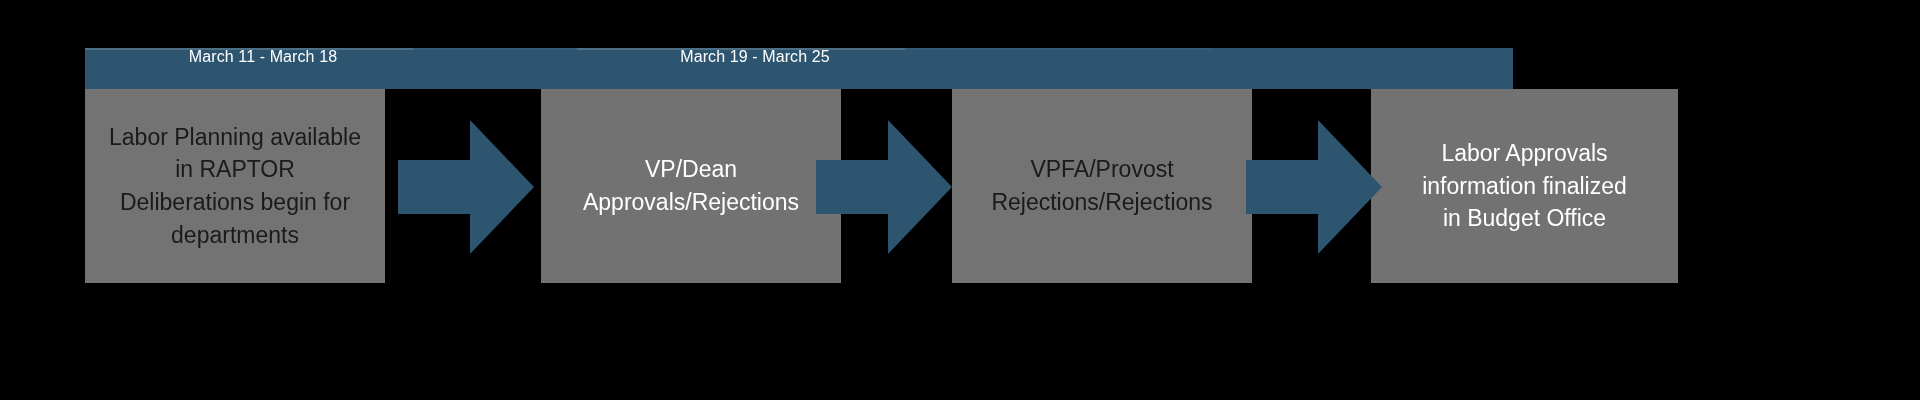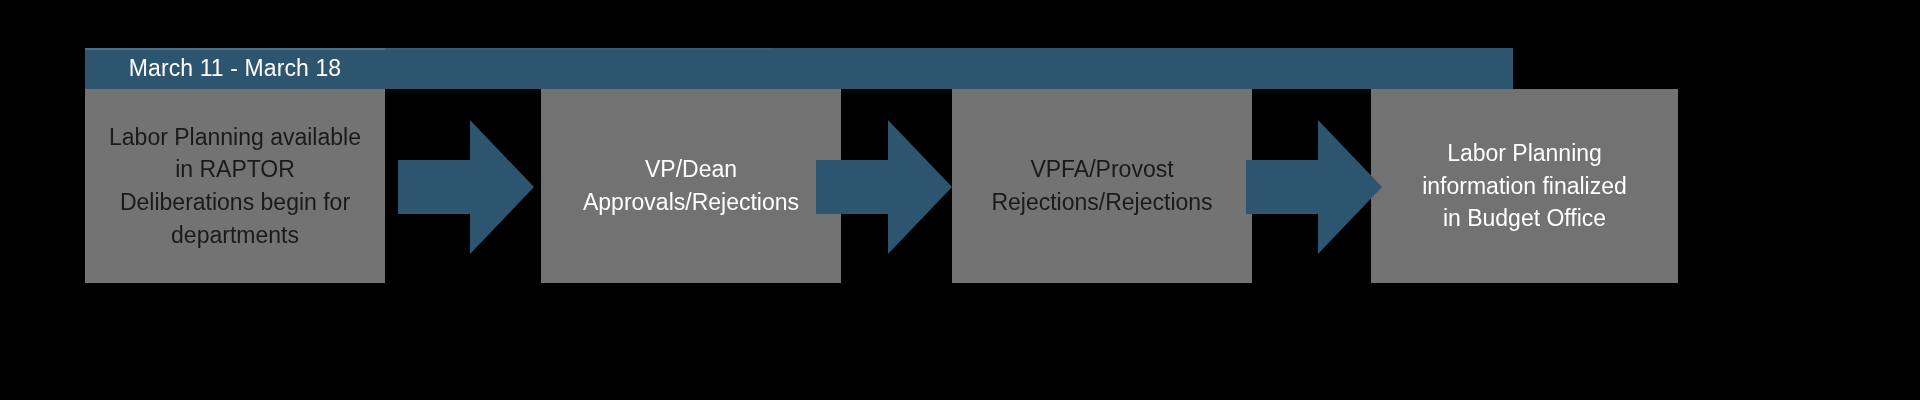--- a/index.html
+++ b/index.html
@@ -29,27 +29,27 @@
     top: 48px;
     width: 1428px;
     height: 41px;
     display: flex;
     background: #2D5570;
   }
   .header-seg {
     position: relative;
     height: 100%;
     display: flex;
-    align-items: center;
     justify-content: center;
     color: #FFFFFF;
-    font-size: 23px;
+    font-size: 16px;
     letter-spacing: 0.1px;
     white-space: nowrap;
     background: #2D5570;
+    padding-left: 28px;
   }
   
   .header-seg::before {
     content: "";
     position: absolute;
     left: 0;
     right: 0;
     top: 0;
     height: 2px;
     background: rgba(255,255,255,0.16);
@@ -107,20 +107,23 @@
 </head>
 <body>
 
 <div id="stage">
 
   <div class="header-band">
     <div class="header-seg" style="width:300px">
       <span>March 11 - March 18</span>
     </div>
     <div class="header-seg seg-gap" style="width:136px"></div>
+    <div class="header-seg" style="width:300px">
+      <span>March 19 - March 25</span>
+    </div>
     <div class="header-seg seg-gap" style="width:131px"></div>
     <div class="header-seg seg-gap" style="width:119px"></div>
   </div>
 
   <div class="box box-cream box-1">
     <span class="box-text">Labor Planning available
 in RAPTOR
 Deliberations begin for
 departments</span>
   </div>
@@ -129,21 +132,21 @@
     <span class="box-text">VP/Dean
 Approvals/Rejections</span>
   </div>
 
   <div class="box box-cream box-3">
     <span class="box-text">VPFA/Provost
 Rejections/Rejections</span>
   </div>
 
   <div class="box box-gray box-4">
-    <span class="box-text">Labor Planning
+    <span class="box-text">Labor Approvals
 information finalized
 in Budget Office</span>
   </div>
 
   <div class="arrow arrow-1">
     <svg viewBox="0 0 136 134" preserveAspectRatio="none" aria-hidden="true">
       <polygon points="0,40 72,40 72,0 136,67 72,134 72,94 0,94" fill="#2D5570"></polygon>
     </svg>
   </div>
 

